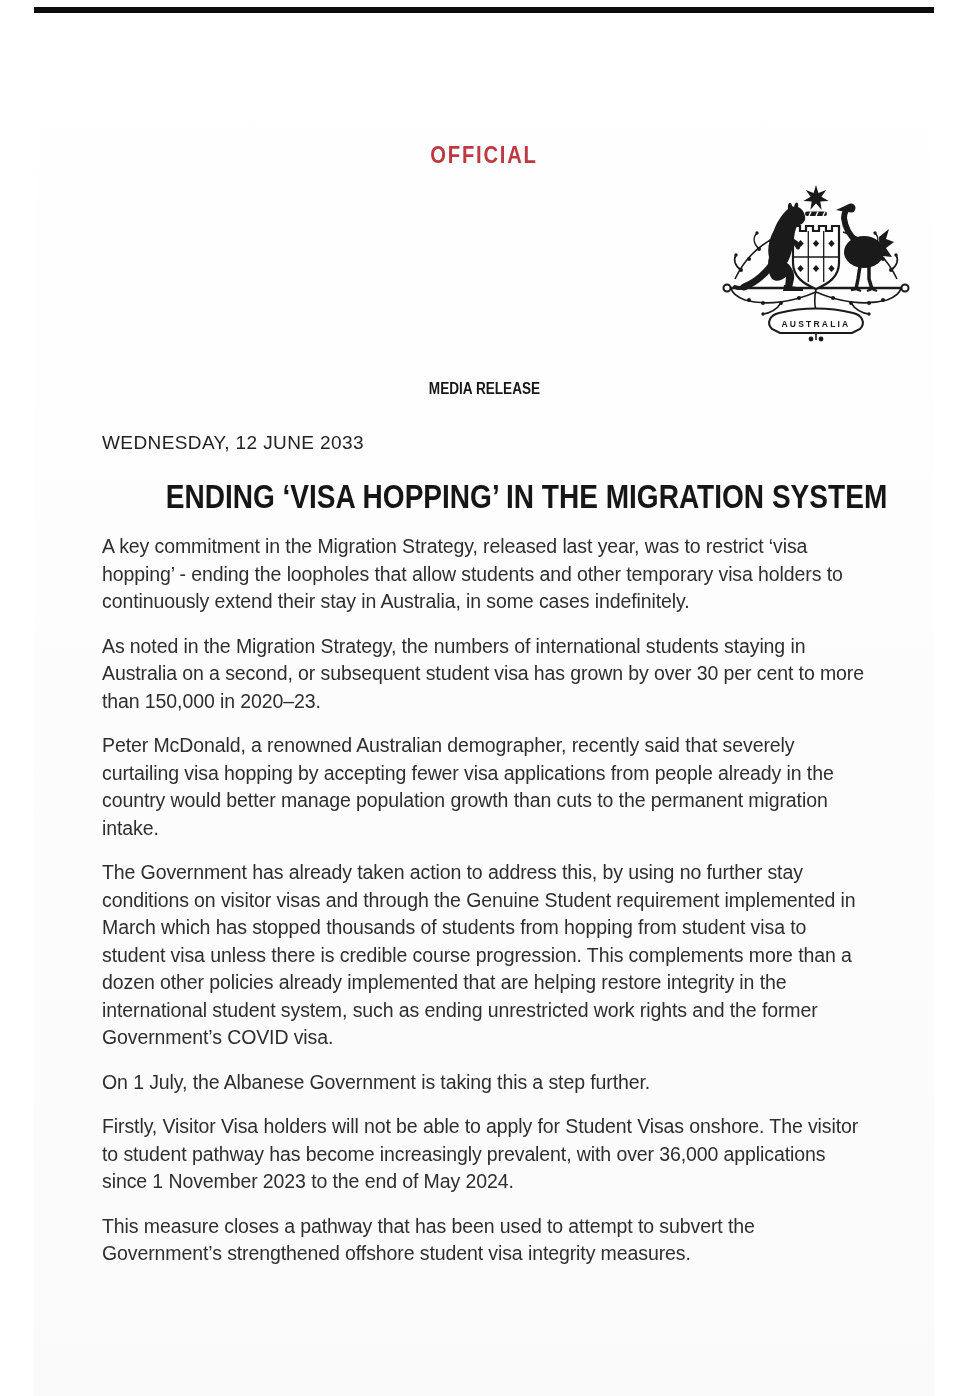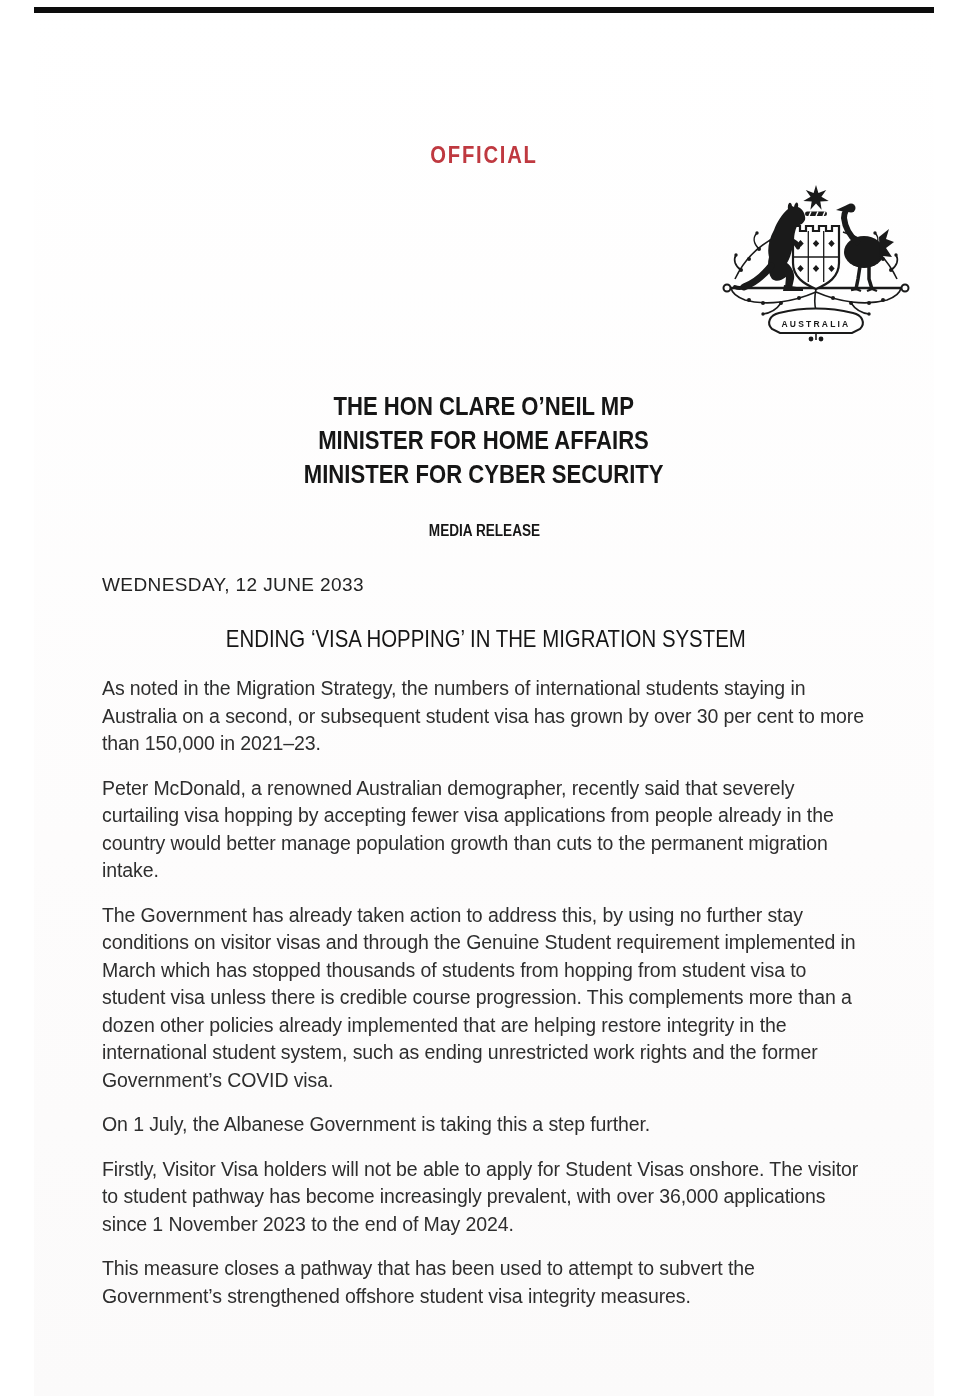--- a/index.html
+++ b/index.html
@@ -63,22 +63,22 @@
   }
   .release-date {
     margin-top: 26px;
     font-size: 19px;
     letter-spacing: 0.4px;
     color: #232323;
   }
   .headline {
     margin-top: 27px;
     text-align: center;
-    font-weight: 400;
-    font-size: 24px;
+    font-weight: 700;
+    font-size: 33px;
     line-height: 32px;
     color: #161616;
   }
   .body-text { margin-top: 3px; }
   .para {
     margin-top: 17px;
     font-size: 19.5px;
     line-height: 27.5px;
     letter-spacing: -0.1px;
     color: #2e2e2e;
@@ -199,45 +199,35 @@
           <path d="M78,133 C69,135 65,143 71,149 L79,153 L151,153 L159,149 C165,143 161,135 152,133 C127,127 103,127 78,133 Z" fill="#ffffff" stroke="#1a1a1a" stroke-width="2"></path>
           <text x="115" y="147" text-anchor="middle" font-family="Liberation Sans, DejaVu Sans, sans-serif" font-size="8.5" font-weight="700" letter-spacing="2.2" fill="#1a1a1a">AUSTRALIA</text>
           <path d="M115,153 V160" stroke="#1a1a1a" stroke-width="1.6"></path>
           <circle cx="110" cy="159" r="2.4" fill="#1a1a1a"></circle>
           <circle cx="120" cy="159" r="2.4" fill="#1a1a1a"></circle>
         </g>
       </g>
     </svg>
   </div>
 
-  <div class="letterhead">
-    <div class="letterhead-line">
-      <span>THE HON CLARE O’NEIL MP</span>
-    </div>
-    <div class="letterhead-line">
-      <span>MINISTER FOR HOME AFFAIRS</span>
-    </div>
-    <div class="letterhead-line">
-      <span>MINISTER FOR CYBER SECURITY</span>
-    </div>
-  </div>
 
   <div class="doc-type">
     <span>MEDIA RELEASE</span>
   </div>
 
   <div class="content">
     <div class="release-date">WEDNESDAY, 12 JUNE 2033</div>
 
     <div class="headline">
       <span>ENDING ‘VISA HOPPING’ IN THE MIGRATION SYSTEM</span>
     </div>
 
     <div class="body-text">
-      <p class="para">As noted in the Migration Strategy, the numbers of international students staying in Australia on a second, or subsequent student visa has grown by over 30 per cent to more than 150,000 in 2021–23.</p>
+      <p class="para">A key commitment in the Migration Strategy, released last year, was to restrict ‘visa hopping’ - ending the loopholes that allow students and other temporary visa holders to continuously extend their stay in Australia, in some cases indefinitely.</p>
+      <p class="para">As noted in the Migration Strategy, the numbers of international students staying in Australia on a second, or subsequent student visa has grown by over 30 per cent to more than 150,000 in 2020–23.</p>
       <p class="para">Peter McDonald, a renowned Australian demographer, recently said that severely curtailing visa hopping by accepting fewer visa applications from people already in the country would better manage population growth than cuts to the permanent migration intake.</p>
       <p class="para">The Government has already taken action to address this, by using no further stay conditions on visitor visas and through the Genuine Student requirement implemented in March which has stopped thousands of students from hopping from student visa to student visa unless there is credible course progression. This complements more than a dozen other policies already implemented that are helping restore integrity in the international student system, such as ending unrestricted work rights and the former Government’s COVID visa.</p>
       <p class="para">On 1 July, the Albanese Government is taking this a step further.</p>
       <p class="para">Firstly, Visitor Visa holders will not be able to apply for Student Visas onshore. The visitor to student pathway has become increasingly prevalent, with over 36,000 applications since 1 November 2023 to the end of May 2024.</p>
       <p class="para">This measure closes a pathway that has been used to attempt to subvert the Government’s strengthened offshore student visa integrity measures.</p>
     </div>
   </div>
 
 </div>
 

